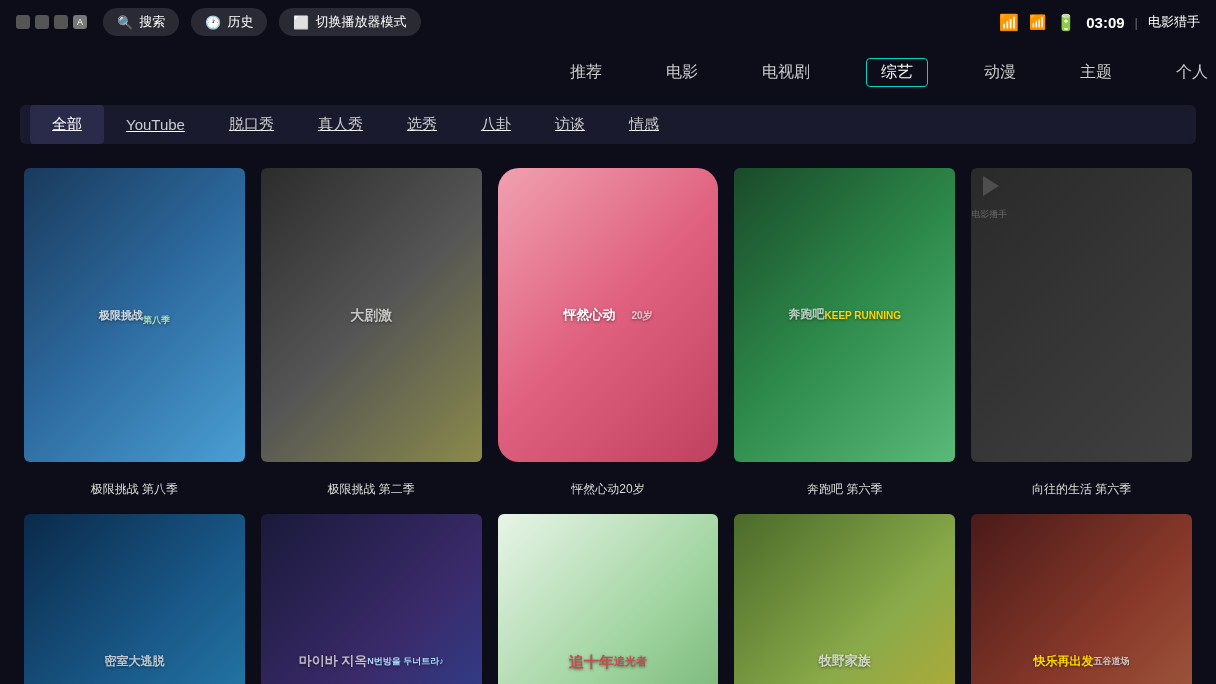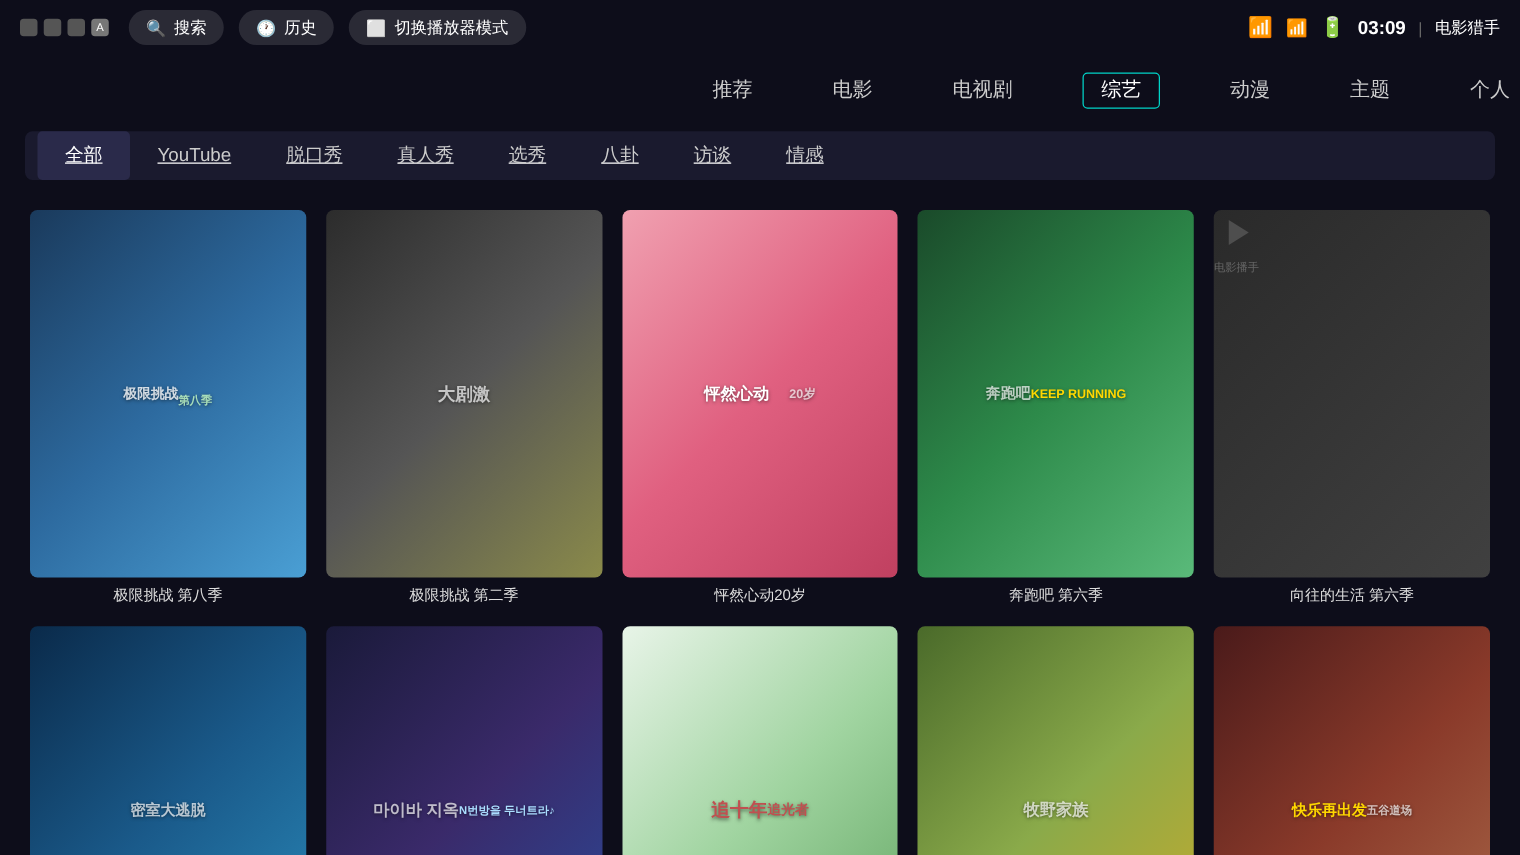--- a/index.html
+++ b/index.html
@@ -109,31 +109,31 @@
       width: 100%;
       aspect-ratio: 3/4;
       border-radius: 6px;
       overflow: hidden;
       position: relative;
       background: #1e1e2e;
     }
     .card-title {
       font-size: 12px;
       color: #ddd;
-      margin-top: 6px;
+      margin-top: 19px;
       text-align: center;
       white-space: nowrap;
       overflow: hidden;
       text-overflow: ellipsis;
     }
 
     
     .thumb-1 { background: linear-gradient(135deg, #1a3a5c 0%, #2d6a9f 50%, #4a9fd4 100%); }
     .thumb-2 { background: linear-gradient(135deg, #2c2c2c 0%, #555 50%, #8a8a4a 100%); }
-    .thumb-3 { background: linear-gradient(135deg, #f0a0b0 0%, #e06080 50%, #c04060 100%); }
+    .thumb-3 { background: linear-gradient(135deg, #f0a0b0 0%, #e06080 50%, #c04060 100%); border-radius: 21px; }
     .thumb-4 { background: linear-gradient(135deg, #1a4a2a 0%, #2d8a4a 50%, #5aba7a 100%); }
     .thumb-5 { background: linear-gradient(135deg, #2a2a2a 0%, #404040 100%); }
     .thumb-6 { background: linear-gradient(135deg, #0a2a4a 0%, #1a5a8a 50%, #2a8aba 100%); }
     .thumb-7 { background: linear-gradient(135deg, #1a1a3a 0%, #3a2a6a 50%, #2a4a9a 100%); }
     .thumb-8 { background: linear-gradient(135deg, #e8f4e8 0%, #a0d4a0 50%, #60a460 100%); }
     .thumb-9 { background: linear-gradient(135deg, #4a6a2a 0%, #8aaa4a 50%, #caaa2a 100%); }
     .thumb-10 { background: linear-gradient(135deg, #4a1a1a 0%, #8a3a2a 50%, #aa6a4a 100%); }
 
     
     .play-icon-placeholder {

